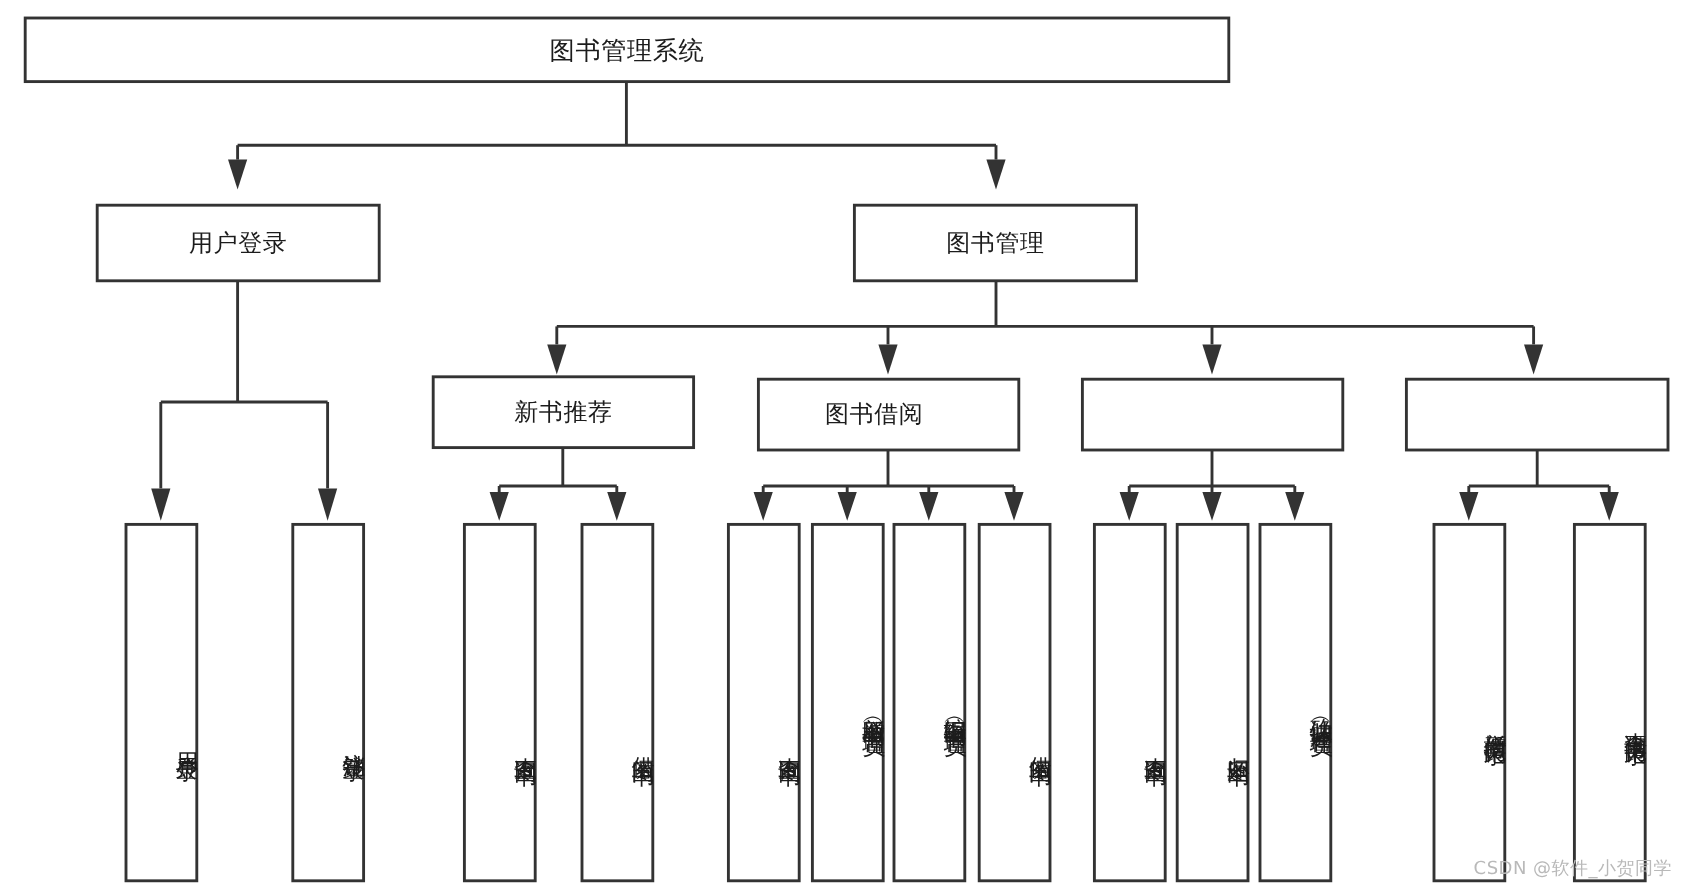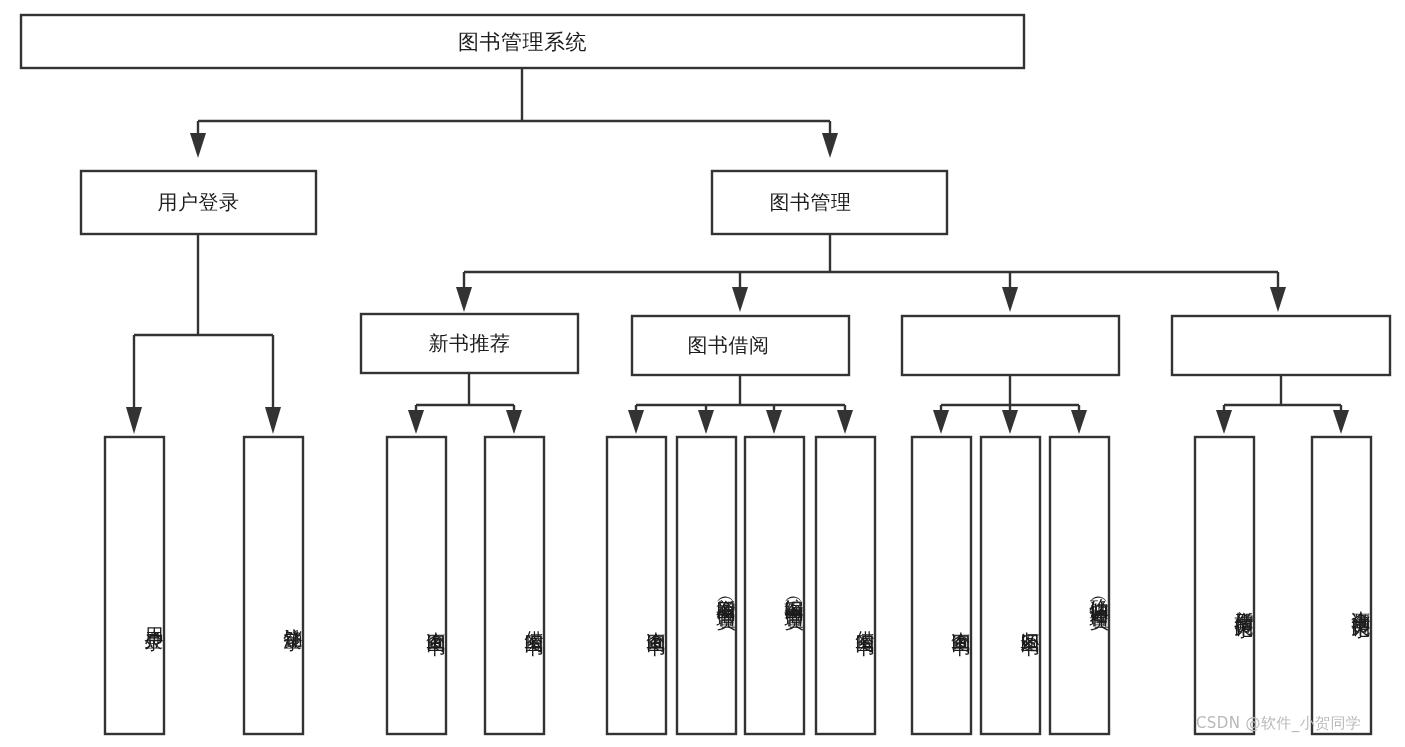--- a/index.html
+++ b/index.html
@@ -40,21 +40,21 @@
   .arrow-head {
     fill: #333333;
     stroke: none;
   }
   .node-label {
     position: absolute;
     display: flex;
     align-items: center;
     justify-content: center;
     color: #1c1c1c;
-    font-family: Liberation Serif, serif;
+    font-family: Liberation Mono, monospace;
     pointer-events: none;
     box-sizing: border-box;
     text-align: center;
   }
   .node-label.horizontal {
     writing-mode: horizontal-tb;
     font-size: 20px;
     letter-spacing: 0.5px;
   }
   .node-label.vertical {
@@ -69,20 +69,21 @@
   .node-label.title-label {
     font-size: 21px;
   }
   .watermark {
     position: absolute;
     color: #b9b9b9;
     font-size: 15px;
     font-family: "DejaVu Sans", "Liberation Sans", sans-serif;
     white-space: nowrap;
     letter-spacing: 0.4px;
+    margin-left: 32px;
   }
 </style>
 </head>
 <body>
 
 <div id="diagram-root">
 
   <svg class="diagram-canvas" viewBox="0 0 1405 747">
 
     <g>
@@ -189,21 +190,21 @@
 
     <rect class="node-box" x="1195" y="437" width="59" height="297"></rect>
     <rect class="node-box" x="1312" y="437" width="59" height="297"></rect>
 
   </svg>
 
   <div class="node-label horizontal title-label" style="left:21px; top:15px; width:1003px; height:53px;">图书管理系统</div>
 
   <div class="node-label horizontal" style="left:81px; top:171px; width:235px; height:63px;">用户登录</div>
 
-  <div class="node-label horizontal" style="left:693px; top:171px; width:235px; height:63px;">图书管理</div>
+  <div class="node-label horizontal" style="left:712px; top:171px; width:235px; height:63px;">图书管理</div>
 
   <div class="node-label horizontal" style="left:361px; top:314px; width:217px; height:59px;border-radius:20px;">新书推荐</div>
 
   <div class="node-label horizontal" style="left:632px; top:316px; width:193px; height:59px;">图书借阅</div>
 
 
 
   <div class="node-label vertical" style="left:105px; top:492px; width:59px; height:242px;">用户登录</div>
 
   <div class="node-label vertical" style="left:244px; top:492px; width:59px; height:242px;">注销登录</div>

